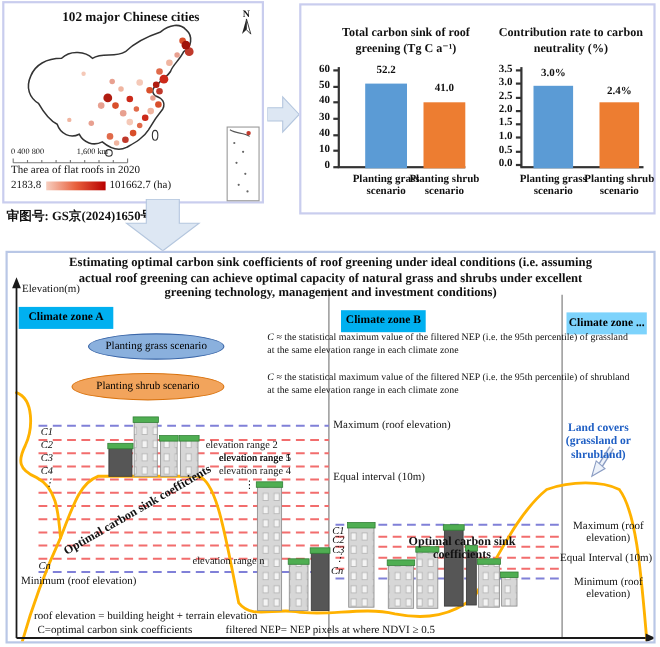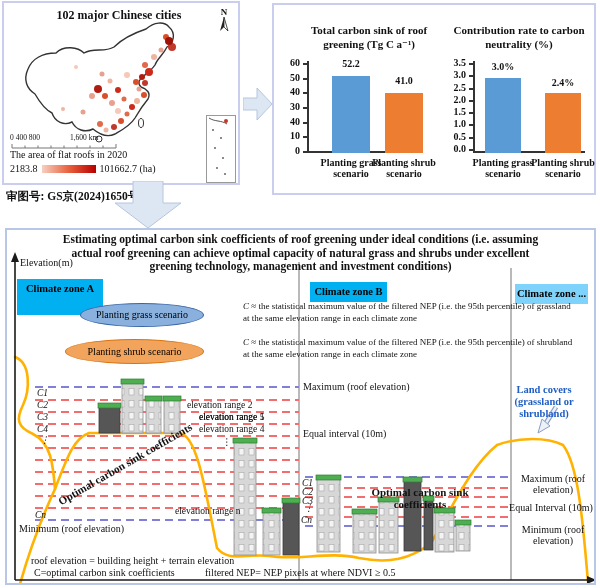--- a/index.html
+++ b/index.html
@@ -265,21 +265,21 @@
   </svg>
 
   <div class="abs b ctr" style="left:10px;top:3px;width:567px;font-size:11.5px;line-height:13.5px;">
     <span style="display:block;">Estimating optimal carbon sink coefficients of roof greening under ideal conditions (i.e. assuming</span>
     <span style="display:block;">actual roof greening can achieve optimal capacity of natural grass and shrubs under excellent</span>
     <span style="display:block;">greening technology, management and investment conditions)</span>
   </div>
 
   <div class="dlab" style="left:13px;top:27px;">Elevation(m)</div>
 
-  <div class="zonebox" style="left: 10px; top: 49px; width: 86px; height: 36px; background: rgb(0, 176, 240);">Climate zone A</div>
+  <div class="zonebox" style="left: 10px; top: 49px; width: 86px; height: 20px; background: rgb(0, 176, 240);">Climate zone A</div>
   <div class="zonebox" style="left: 303px; top: 52px; width: 77px; height: 20px; background: rgb(0, 176, 240);">Climate zone B</div>
   <div class="zonebox" style="left: 508px; top: 54px; width: 73px; height: 20px; background: #7dd3fc;">Climate zone ...</div>
 
   <div class="oval" style="left:73px;top:73px;width:122px;height:22px;line-height:22px;background:#8ab0dd;border:1.5px solid #3a66a8;">Planting grass scenario</div>
   <div class="oval" style="left:58px;top:109px;width:137px;height:23px;line-height:23px;background:#f2a45c;border:1.5px solid #d9730f;">Planting shrub scenario</div>
 
   <div class="formula" style="left:236px;top:71px;width:352px;">
     <span style="display:block;"><i>C</i><span> ≈ the statistical maximum value of the filtered NEP (i.e. the 95th percentile) of grassland</span></span>
     <span style="display:block;">at the same elevation range in each climate zone</span>
   </div>

